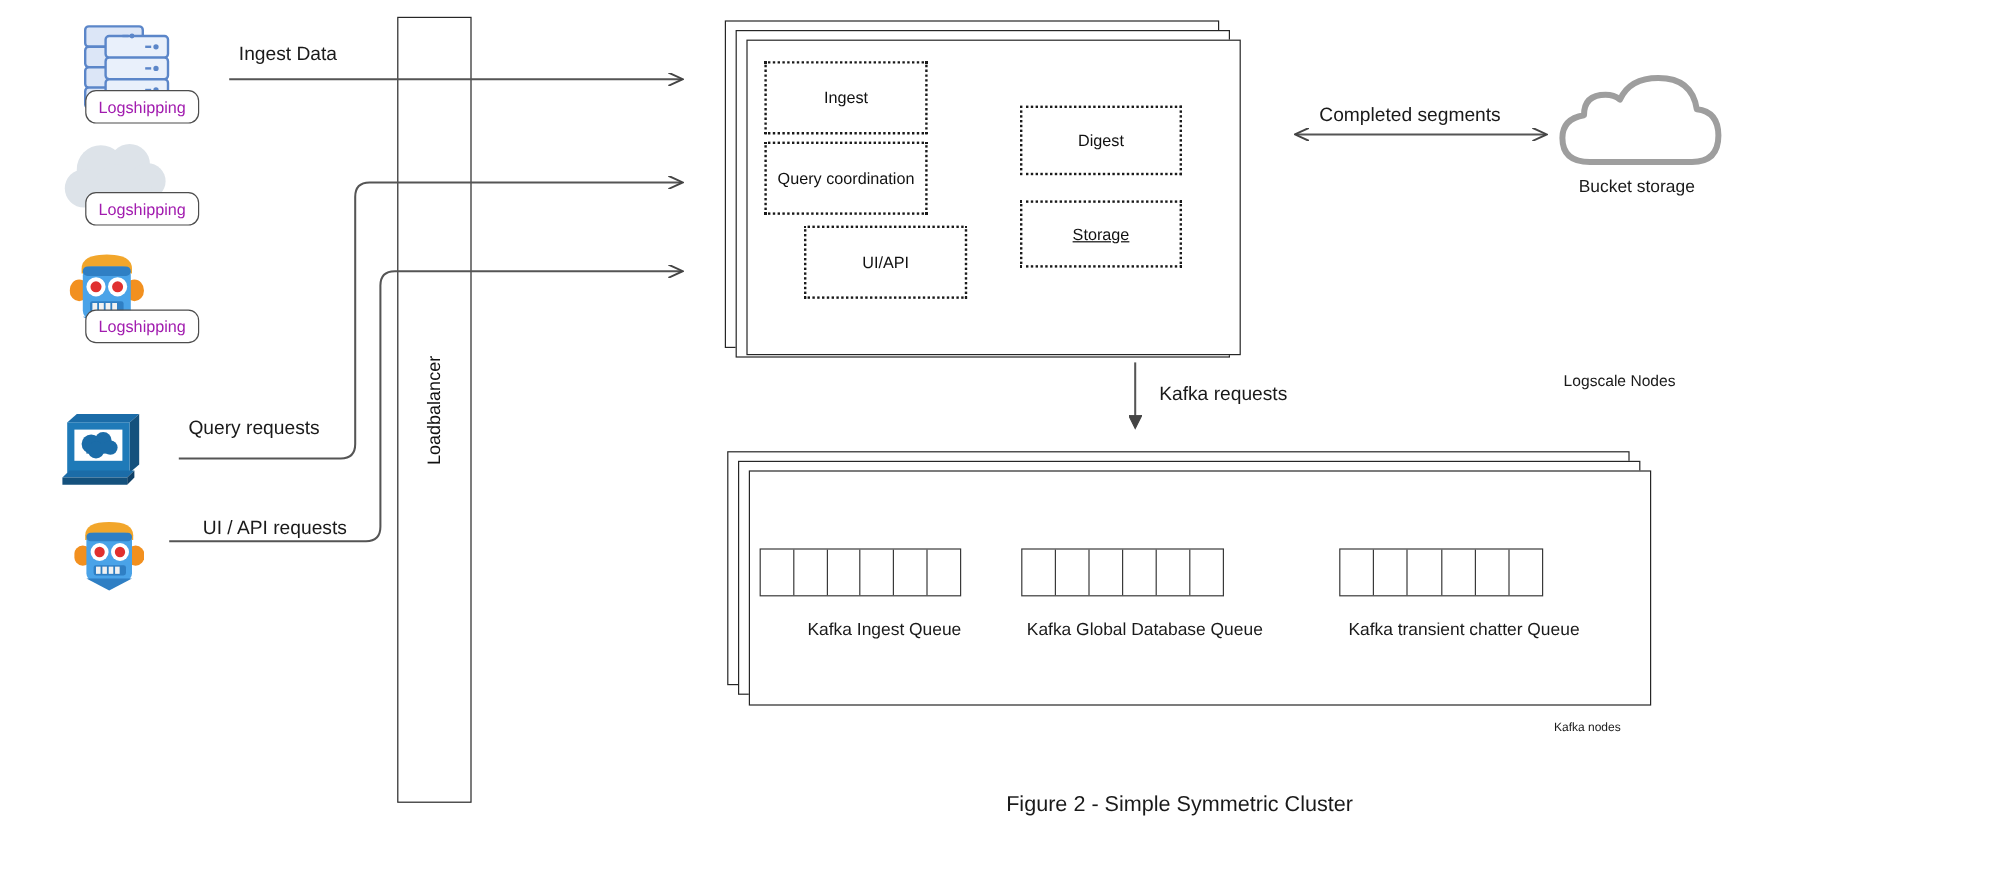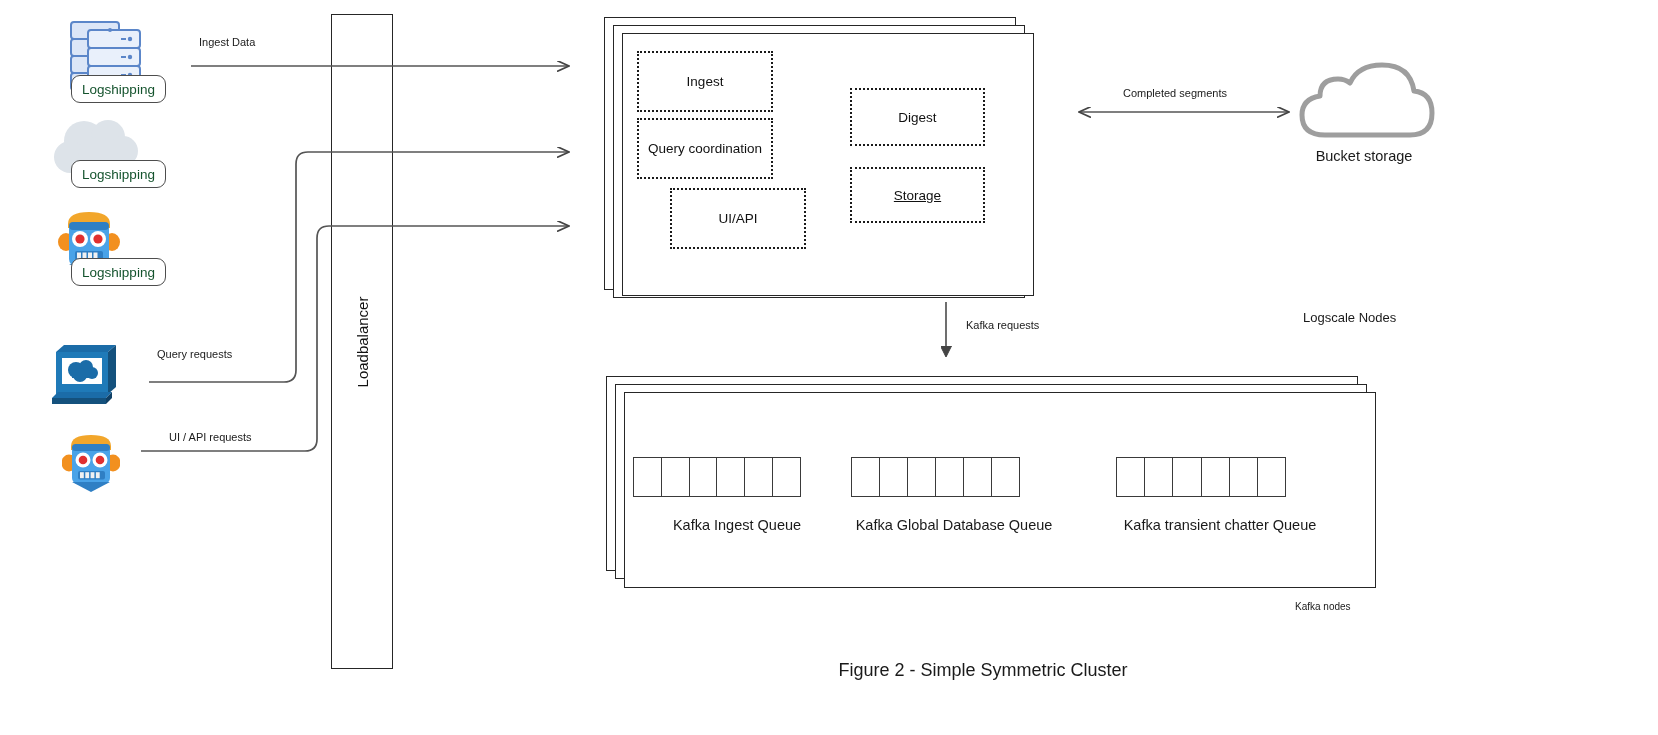--- a/index.html
+++ b/index.html
@@ -1,24 +1,24 @@
 <!DOCTYPE html>
 <html><head>
 <meta charset="utf-8">
 <style>
   html,body{margin:0;padding:0;background:#ffffff;}
   body{font-family:"Liberation Sans","DejaVu Sans",sans-serif;color:#000;}
   #canvas{position:relative;width:1658px;height:735px;background:#fff;overflow:hidden;}
 
-  .lbl{position:absolute;font-size:11px;color:#1a1a1a;white-space:nowrap;line-height:1.2;}
+  .lbl{position:absolute;font-size:16px;color:#1a1a1a;white-space:nowrap;line-height:1.2;}
   .lbl-c{transform:translateX(-50%);}
 
   
   .pill{position:absolute;border:1.4px solid #4d4d4d;border-radius:9px;background:#fff;
-        font-size:13.5px;color:#14532d;display:flex;align-items:center;justify-content:center;
+        font-size:13.5px;color:#a21caf;display:flex;align-items:center;justify-content:center;
         white-space:nowrap;padding:0 9px;height:26px;}
 
   
   .box{position:absolute;border:1.6px solid #262626;background:#fff;box-sizing:border-box;}
   .box-shadow{position:absolute;border:1.6px solid #262626;background:#fff;box-sizing:border-box;}
   .dbox{position:absolute;border:2.2px dotted #1a1a1a;background:#fff;box-sizing:border-box;
         display:flex;align-items:center;justify-content:center;font-size:13.5px;color:#111;}
 
   
   #loadbalancer{position:absolute;border:1.4px solid #262626;background:#fff;box-sizing:border-box;}

